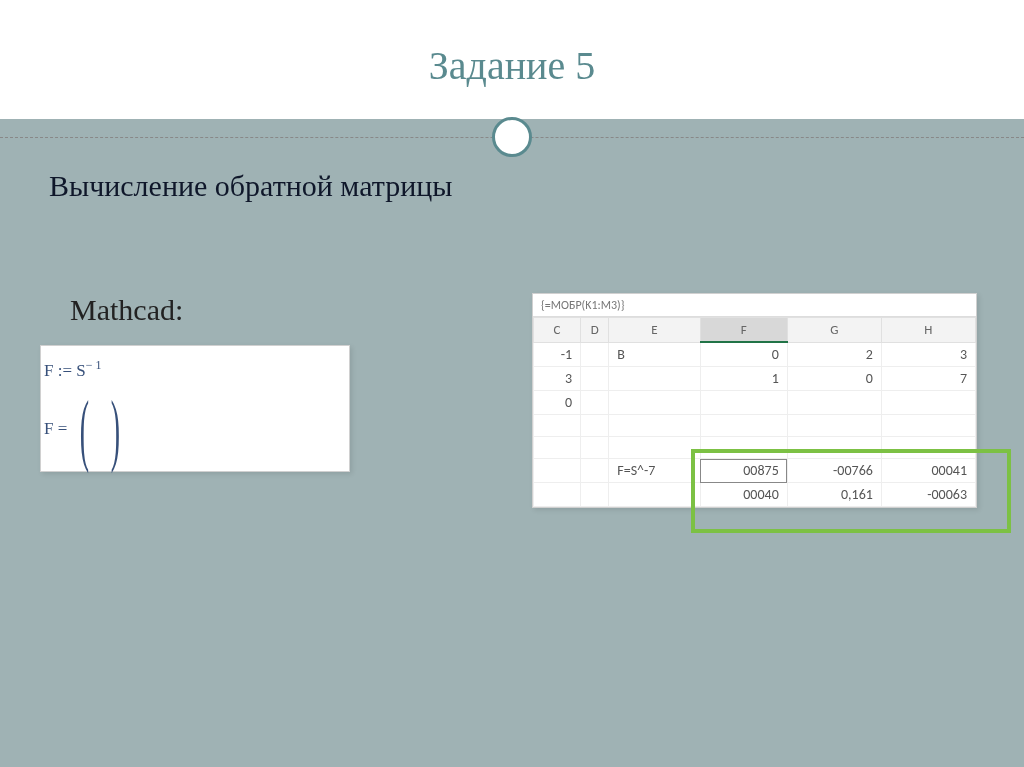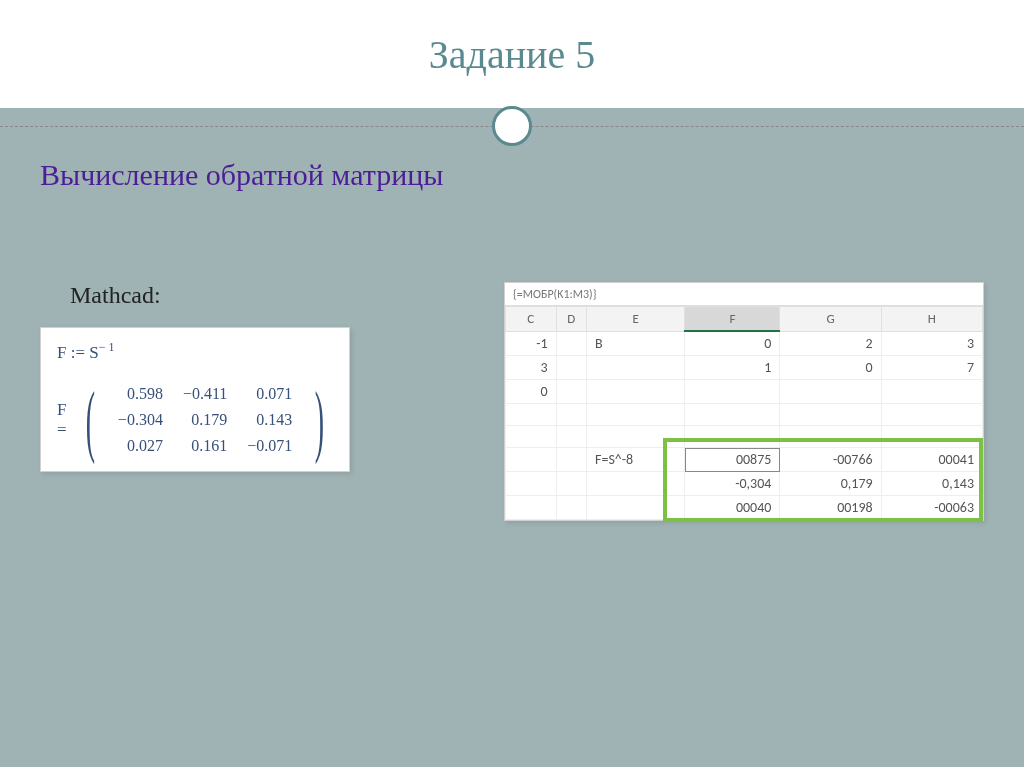--- a/index.html
+++ b/index.html
@@ -13,21 +13,21 @@
   }
   .slide {
     width: 100%;
     height: 100%;
     background: #9fb2b4;
     display: flex;
     flex-direction: column;
   }
   .header {
     background: #fff;
-    padding: 31px 0 0 0;
+    padding: 42px 0 0 0;
     text-align: center;
     position: relative;
   }
   .title {
     color: #5a8a8f;
     font-size: 40px;
     font-weight: normal;
     margin-bottom: 28px;
   }
   .divider {
@@ -52,42 +52,43 @@
     transform: translateX(-50%);
     z-index: 2;
   }
   .body {
     flex: 1;
     padding: 50px 40px 20px 40px;
     position: relative;
   }
   .subtitle {
     font-size: 30px;
-    color: #4c1d95;
+    color: #0f172a;
     margin-bottom: 90px;
+    margin-left: 9px;
   }
   .columns {
     display: flex;
     gap: 40px;
   }
   .col {
     flex: 1;
   }
   .col-label {
-    font-size: 24px;
+    font-size: 30px;
     color: #222;
     margin-bottom: 18px;
     padding-left: 30px;
   }
   
   .mathcad-card {
     background: #fff;
     border: 1px solid #d0d0d0;
     box-shadow: 2px 2px 5px rgba(0,0,0,0.1);
-    padding: 12px 16px;
+    padding: 12px 3px;
     width: 310px;
     font-family: 'Times New Roman', serif;
     color: #37507a;
     font-size: 17px;
   }
   .mc-line1 { margin-bottom: 18px; }
   .mc-sup { font-size: 12px; vertical-align: super; }
   .mc-eq { display: flex; align-items: center; gap: 4px; }
   .mc-paren {
     font-size: 80px;
@@ -105,21 +106,21 @@
     padding: 4px 10px;
     text-align: right;
     font-size: 16px;
     color: #37507a;
   }
   
   .excel-card {
     background: #fff;
     border: 1px solid #d0d0d0;
     box-shadow: 2px 2px 5px rgba(0,0,0,0.1);
-    width: 480px;
+    width: 445px;
     font-family: Calibri, Arial, sans-serif;
     font-size: 14px;
     color: #555;
     position: relative;
   }
   .formula-bar {
     border-bottom: 1px solid #ddd;
     padding: 4px 8px;
     font-size: 12px;
     color: #777;
@@ -180,41 +181,20 @@
 
       <div class="col">
         <div class="col-label">Mathcad:</div>
         <div class="mathcad-card">
           <div class="mc-line1">
             <span>F := S</span><span class="mc-sup">− 1</span>
           </div>
           <div class="mc-eq">
             <span>F =</span>
             <span class="mc-paren">(</span>
-            <span class="mc-matrix">
-              <table>
-                <tbody>
-                    <tr>
-                  <td>0.598</td>
-                  <td>−0.411</td>
-                  <td>0.071</td>
-                </tr>
-                <tr>
-                  <td>−0.304</td>
-                  <td>0.179</td>
-                  <td>0.143</td>
-                </tr>
-                <tr>
-                  <td>0.027</td>
-                  <td>0.161</td>
-                  <td>−0.071</td>
-                </tr>
-              </tbody>
-                </table>
-            </span>
             <span class="mc-paren">)</span>
           </div>
         </div>
       </div>
 
       <div class="col">
         <div class="excel-card">
           <div class="formula-bar">{=МОБР(K1:M3)}</div>
           <table class="xl-grid">
             <tbody>
@@ -262,39 +242,31 @@
               <td></td>
                   <td></td>
                   <td></td>
                   <td></td>
                   <td></td>
                   <td></td>
             </tr>
             <tr>
               <td></td>
               <td></td>
-              <td class="lalign">F=S^-8</td>
+              <td class="lalign">F=S^-7</td>
               <td class="cell-sel">00875</td>
               <td>-00766</td>
               <td>00041</td>
             </tr>
             <tr>
               <td></td>
               <td></td>
               <td></td>
-              <td>-0,304</td>
-              <td>0,179</td>
-              <td>0,143</td>
-            </tr>
-            <tr>
-              <td></td>
-              <td></td>
-              <td></td>
               <td>00040</td>
-              <td>00198</td>
+              <td>0,161</td>
               <td>-00063</td>
             </tr>
           </tbody>
             </table>
           <div class="green-box-overlay" style="left:158px; top:155px; width:320px; height:84px;"></div>
         </div>
       </div>
 
     </div>
   </div>

